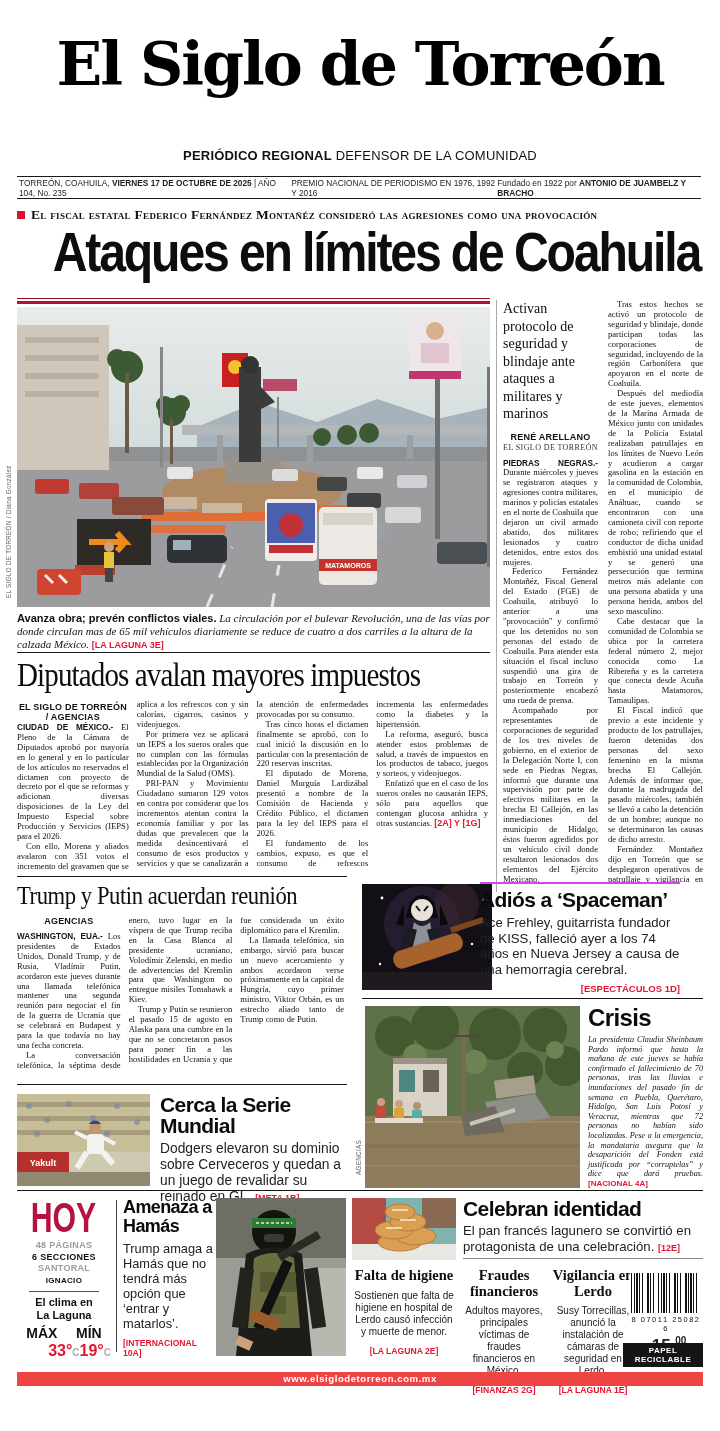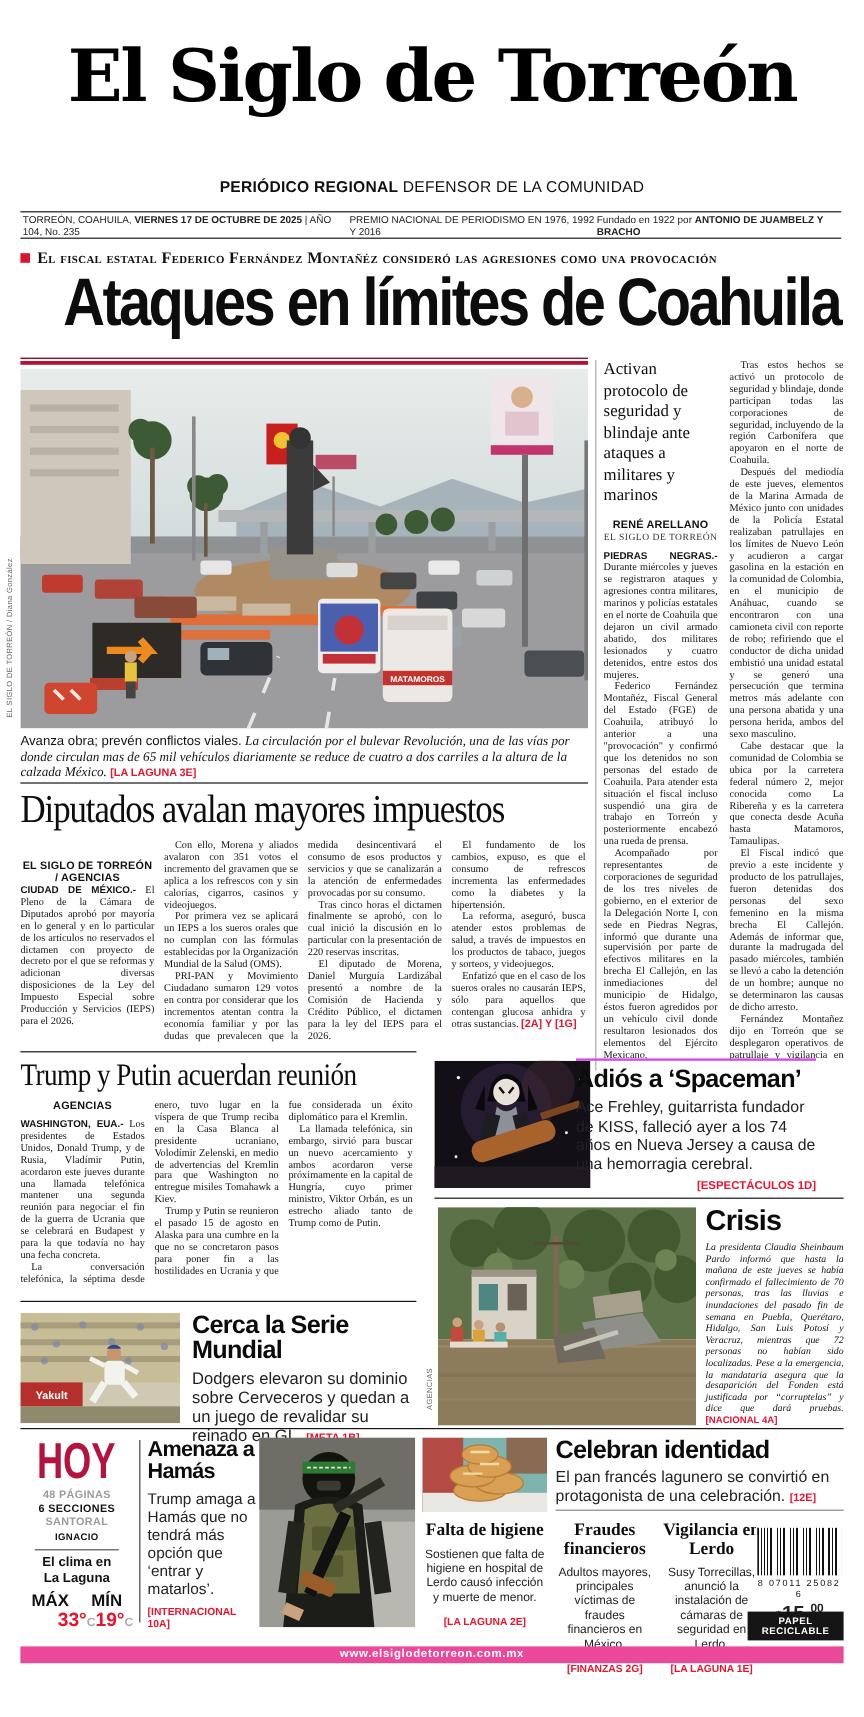--- a/index.html
+++ b/index.html
@@ -29,21 +29,21 @@
   .vrule{border-left:1px solid #aaa}
   .hrule{border-top:1.5px solid #151515}
   .double-rule{top:298px;left:17px;width:473px;height:6px;
         background:linear-gradient(#8e0e2b 0 1.5px,#fff 1.5px 3px,#b50f31 3px 6px)}
   
   .photo{display:block}
   .vcredit{writing-mode:vertical-rl;transform:rotate(180deg);font-size:6.3px;color:#666;
            font-family:"Liberation Sans",sans-serif;letter-spacing:.3px;white-space:nowrap}
   
   .caption{top:612px;left:17px;width:473px;font-size:11px;line-height:13.2px;color:#111}
-  .caption b{font-family:"Liberation Sans",sans-serif;font-size:11px;font-weight:400}
+  .caption b{font-family:"Liberation Sans",sans-serif;font-size:11px;font-weight:700}
   .caption i{font-style:italic}
   .tag{color:#e8132f;font-family:"Liberation Sans",sans-serif;font-weight:800;
        font-style:normal;font-size:9px;letter-spacing:0}
   
   .bodytext p{margin:0;text-align:justify;text-indent:9px;font-size:8.6px;line-height:9.9px}
   .bodytext p.lead{text-indent:0}
   .bodytext .loc{font-family:"Liberation Sans",sans-serif;font-weight:800;font-size:8.2px}
   .byline{text-align:center;font-family:"Liberation Sans",sans-serif;font-weight:800;
           font-size:9px;letter-spacing:.2px;color:#111;margin:2px 0 1px}
   .byorg{text-align:center;font-size:8px;letter-spacing:.4px;color:#333;margin-bottom:7px}
@@ -94,21 +94,21 @@
   .barcode-wrap{top:1272px;left:630px;width:72px;text-align:center;font-family:"Liberation Sans",sans-serif}
   .bars{height:40px;background:repeating-linear-gradient(90deg,#111 0 1.5px,#fff 1.5px 3px,#111 3px 3.6px,#fff 3.6px 5.4px);
         border:1px solid #fff}
   .bc-digits{font-size:7.5px;letter-spacing:1.5px;color:#111;margin-top:1px}
   .price{font-size:17px;font-weight:800;color:#222;margin-top:2px}
   .price .cur{font-size:11px;color:#777;font-weight:700}
   .price .cents{font-size:10px;vertical-align:super}
   .recic{top:1343px;left:623px;width:80px;background:#151515;color:#fff;text-align:center;
          font-family:"Liberation Sans",sans-serif;font-weight:700;font-size:8px;
          letter-spacing:.5px;padding:3px 0}
-  .webbar{top:1372px;left:17px;width:686px;height:14px;background:#ec4899;color:#fff;
+  .webbar{top:1372px;left:17px;width:686px;height:14px;background:#ef4444;color:#fff;
           text-align:center;font-family:"Liberation Sans",sans-serif;font-weight:700;
           font-size:9.5px;line-height:14px;letter-spacing:.6px}
 </style>
 </head>
 <body>
 
 <div id="page">
 
   <div class="abs logo">El Siglo de Torreón</div>
   <div class="abs tagline">
@@ -256,21 +256,21 @@
     <p>Cabe destacar que la comunidad de Colombia se ubica por la carretera federal número 2, mejor conocida como La Ribereña y es la carretera que conecta desde Acuña hasta Matamoros, Tamaulipas.</p>
     <p>El Fiscal indicó que previo a este incidente y producto de los patrullajes, fueron detenidas dos personas del sexo femenino en la misma brecha El Callejón. Además de informar que, durante la madrugada del pasado miércoles, también se llevó a cabo la detención de un hombre; aunque no se determinaron las causas de dicho arresto.</p>
     <p>Fernández Montañez dijo en Torreón que se desplegaron operativos de patrullaje y vigilancia en las Regiones Norte y Carbonífera, en las zonas limítrofes de Coahuila con otros estados, en las que participan elementos de la Marina Armada de México, Sedena, Guardia Nacional, los distintos agrupamientos de la Secretaría de Seguridad Pública, así como de la Fiscalía del Estado y de las Policías Municipales.</p>
   </div>
 
   <div class="abs hrule" style="top:652px;left:17px;width:473px"></div>
   <div class="abs dip-head">
     <span class="squeeze">Diputados avalan mayores impuestos</span>
   </div>
   <div class="abs dip-body bodytext">
-    <div class="byline" style="margin-top:16px">EL SIGLO DE TORREÓN / AGENCIAS</div>
+    <div class="byline" style="margin-top:2px">EL SIGLO DE TORREÓN / AGENCIAS</div>
     <p class="lead"><b class="loc">CIUDAD DE MÉXICO.-</b> <span>El Pleno de la Cámara de Diputados aprobó por mayoría en lo general y en lo particular de los artículos no reservados el dictamen con proyecto de decreto por el que se reformas y adicionan diversas disposiciones de la Ley del Impuesto Especial sobre Producción y Servicios (IEPS) para el 2026.</span></p>
     <p>Con ello, Morena y aliados avalaron con 351 votos el incremento del gravamen que se aplica a los refrescos con y sin calorías, cigarros, casinos y videojuegos.</p>
     <p>Por primera vez se aplicará un IEPS a los sueros orales que no cumplan con las fórmulas establecidas por la Organización Mundial de la Salud (OMS).</p>
     <p>PRI-PAN y Movimiento Ciudadano sumaron 129 votos en contra por considerar que los incrementos atentan contra la economía familiar y por las dudas que prevalecen que la medida desincentivará el consumo de esos productos y servicios y que se canalizarán a la atención de enfermedades provocadas por su consumo.</p>
     <p>Tras cinco horas el dictamen finalmente se aprobó, con lo cual inició la discusión en lo particular con la presentación de 220 reservas inscritas.</p>
     <p>El diputado de Morena, Daniel Murguía Lardizábal presentó a nombre de la Comisión de Hacienda y Crédito Público, el dictamen para la ley del IEPS para el 2026.</p>
     <p>El fundamento de los cambios, expuso, es que el consumo de refrescos incrementa las enfermedades como la diabetes y la hipertensión.</p>
     <p>La reforma, aseguró, busca atender estos problemas de salud, a través de impuestos en los productos de tabaco, juegos y sorteos, y videojuegos.</p>
     <p><span>Enfatizó que en el caso de los sueros orales no causarán IEPS, sólo para aquellos que contengan glucosa anhidra y otras sustancias.</span> <b class="tag">[2A] Y [1G]</b></p>
   </div>

